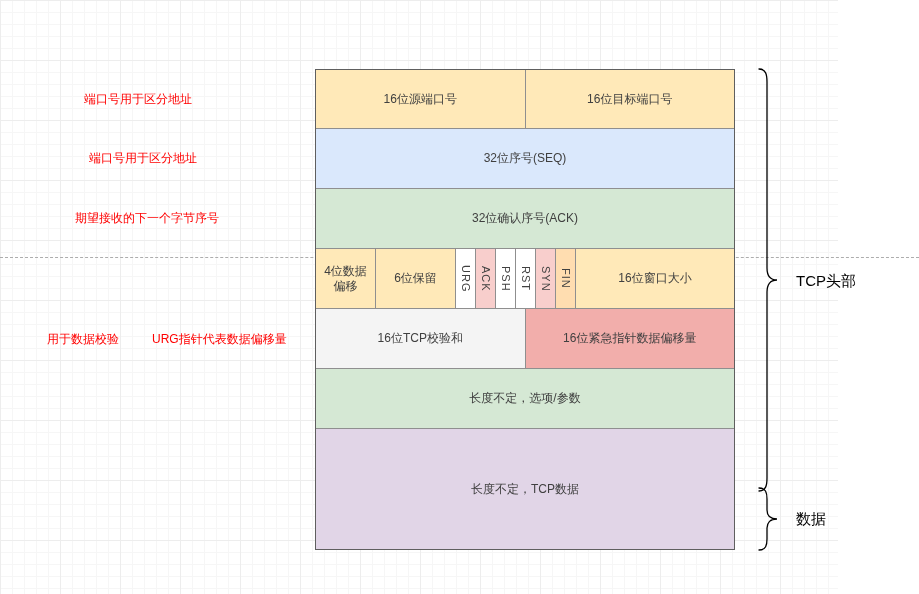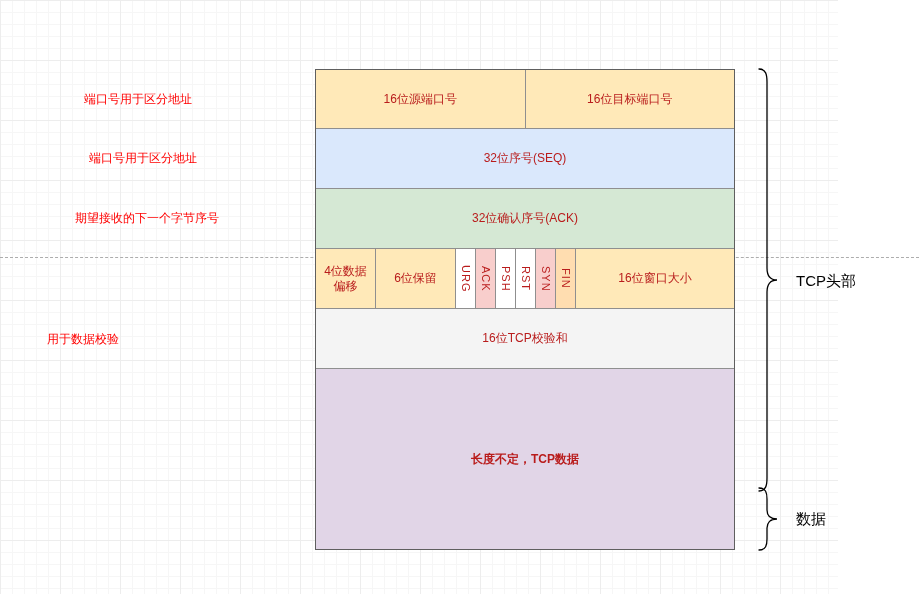--- a/index.html
+++ b/index.html
@@ -19,41 +19,41 @@
     background-size:60px 60px,60px 60px,12px 12px,12px 12px;
   }
   .dashed-line{
     position:absolute;left:0;top:257px;width:919px;height:0;
     border-top:1px dashed #adadad;z-index:1;
   }
   .tcp{
     position:absolute;left:315px;top:69px;width:420px;height:481px;
     border:1px solid #5f5f5f;box-sizing:border-box;
     display:flex;flex-direction:column;z-index:2;
-    font-size:12px;color:#b91c1c;
+    font-size:12px;color:#404040;
   }
   .row{display:flex;flex-direction:row;border-bottom:1px solid #8f8f8f;box-sizing:border-box;}
   .row:last-child{border-bottom:none;}
   .cell{
     display:flex;align-items:center;justify-content:center;text-align:center;
     box-sizing:border-box;border-right:1px solid #8f8f8f;padding:0 5px;
     line-height:1.25;
   }
   .cell:last-child{border-right:none;}
   .flag{
     writing-mode:vertical-rl;text-orientation:mixed;
     padding:2px 0;font-size:11px;letter-spacing:1px;
   }
   .f-yellow{background:#ffe9b8;}
   .f-blue{background:#dae8fc;}
   .f-green{background:#d5e8d4;}
   .f-pink{background:#f8cecc;}
   .f-red{background:#f2aeab;}
   .f-gray{background:#f4f4f4;}
-  .f-purple{background:#e1d5e7;font-weight:bold;}
+  .f-purple{background:#e1d5e7;}
   .f-white{background:#ffffff;}
   .f-orange{background:#ffddb0;}
   .note{
     position:absolute;z-index:3;color:#ff0000;font-size:12px;white-space:nowrap;
   }
   .brace{position:absolute;z-index:2;}
   .brace-label{
     position:absolute;z-index:3;color:#000;font-size:15px;white-space:nowrap;
   }
 </style>
@@ -61,20 +61,21 @@
 <body>
 
 <div class="canvas">
 
   <div class="dashed-line"></div>
 
   <div class="note" style="left:84px;top:91px">端口号用于区分地址</div>
   <div class="note" style="left:89px;top:150px">端口号用于区分地址</div>
   <div class="note" style="left:75px;top:210px">期望接收的下一个字节序号</div>
   <div class="note" style="left:47px;top:331px">用于数据校验</div>
+  <div class="note" style="left:152px;top:331px">URG指针代表数据偏移量</div>
 
   <div class="tcp">
 
     <div class="row" style="height:59px">
       <div class="cell f-yellow" style="flex:1">16位源端口号</div>
       <div class="cell f-yellow" style="flex:1">16位目标端口号</div>
     </div>
 
     <div class="row" style="height:60px">
       <div class="cell f-blue" style="flex:1">32位序号(SEQ)</div>
@@ -91,22 +92,26 @@
       <div class="cell flag f-pink" style="flex:0 0 20px">ACK</div>
       <div class="cell flag f-white" style="flex:0 0 20px">PSH</div>
       <div class="cell flag f-white" style="flex:0 0 20px">RST</div>
       <div class="cell flag f-pink" style="flex:0 0 20px">SYN</div>
       <div class="cell flag f-orange" style="flex:0 0 20px">FIN</div>
       <div class="cell f-yellow" style="flex:1">16位窗口大小</div>
     </div>
 
     <div class="row" style="height:60px">
       <div class="cell f-gray" style="flex:1">16位TCP校验和</div>
+      <div class="cell f-red" style="flex:1">16位紧急指针数据偏移量</div>
     </div>
 
+    <div class="row" style="height:60px">
+      <div class="cell f-green" style="flex:1">长度不定，选项/参数</div>
+    </div>
 
 
     <div class="row" style="flex:1">
       <div class="cell f-purple" style="flex:1">长度不定，TCP数据</div>
     </div>
 
   </div>
 
   <svg class="brace" style="left:757px;top:67px" width="22" height="426" viewBox="0 0 22 426">
     <path d="M 2 2 C 9 2 10 8 10 15 L 10 201 C 10 208 13 213 20 213 C 13 213 10 218 10 225 L 10 411 C 10 418 9 424 2 424" stroke="#000000" stroke-width="1.3" fill="none" stroke-linecap="round"></path>

